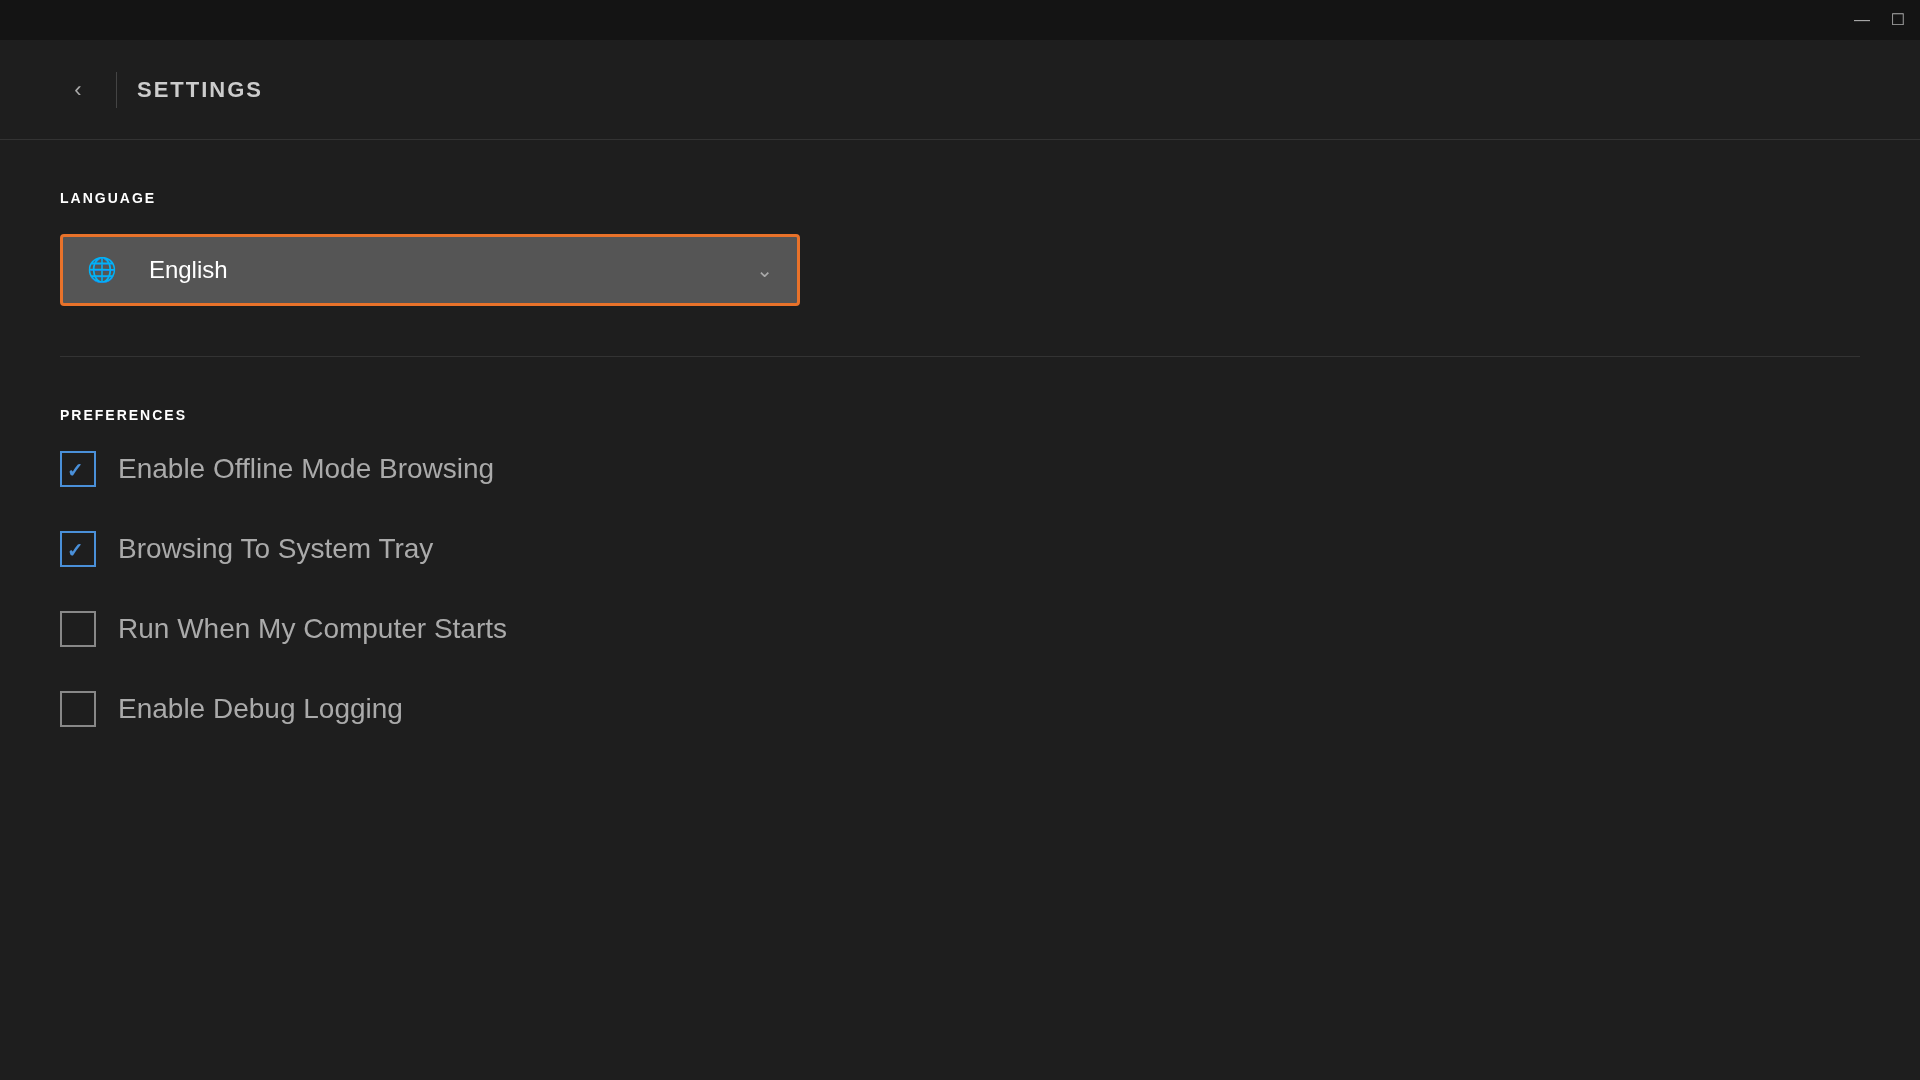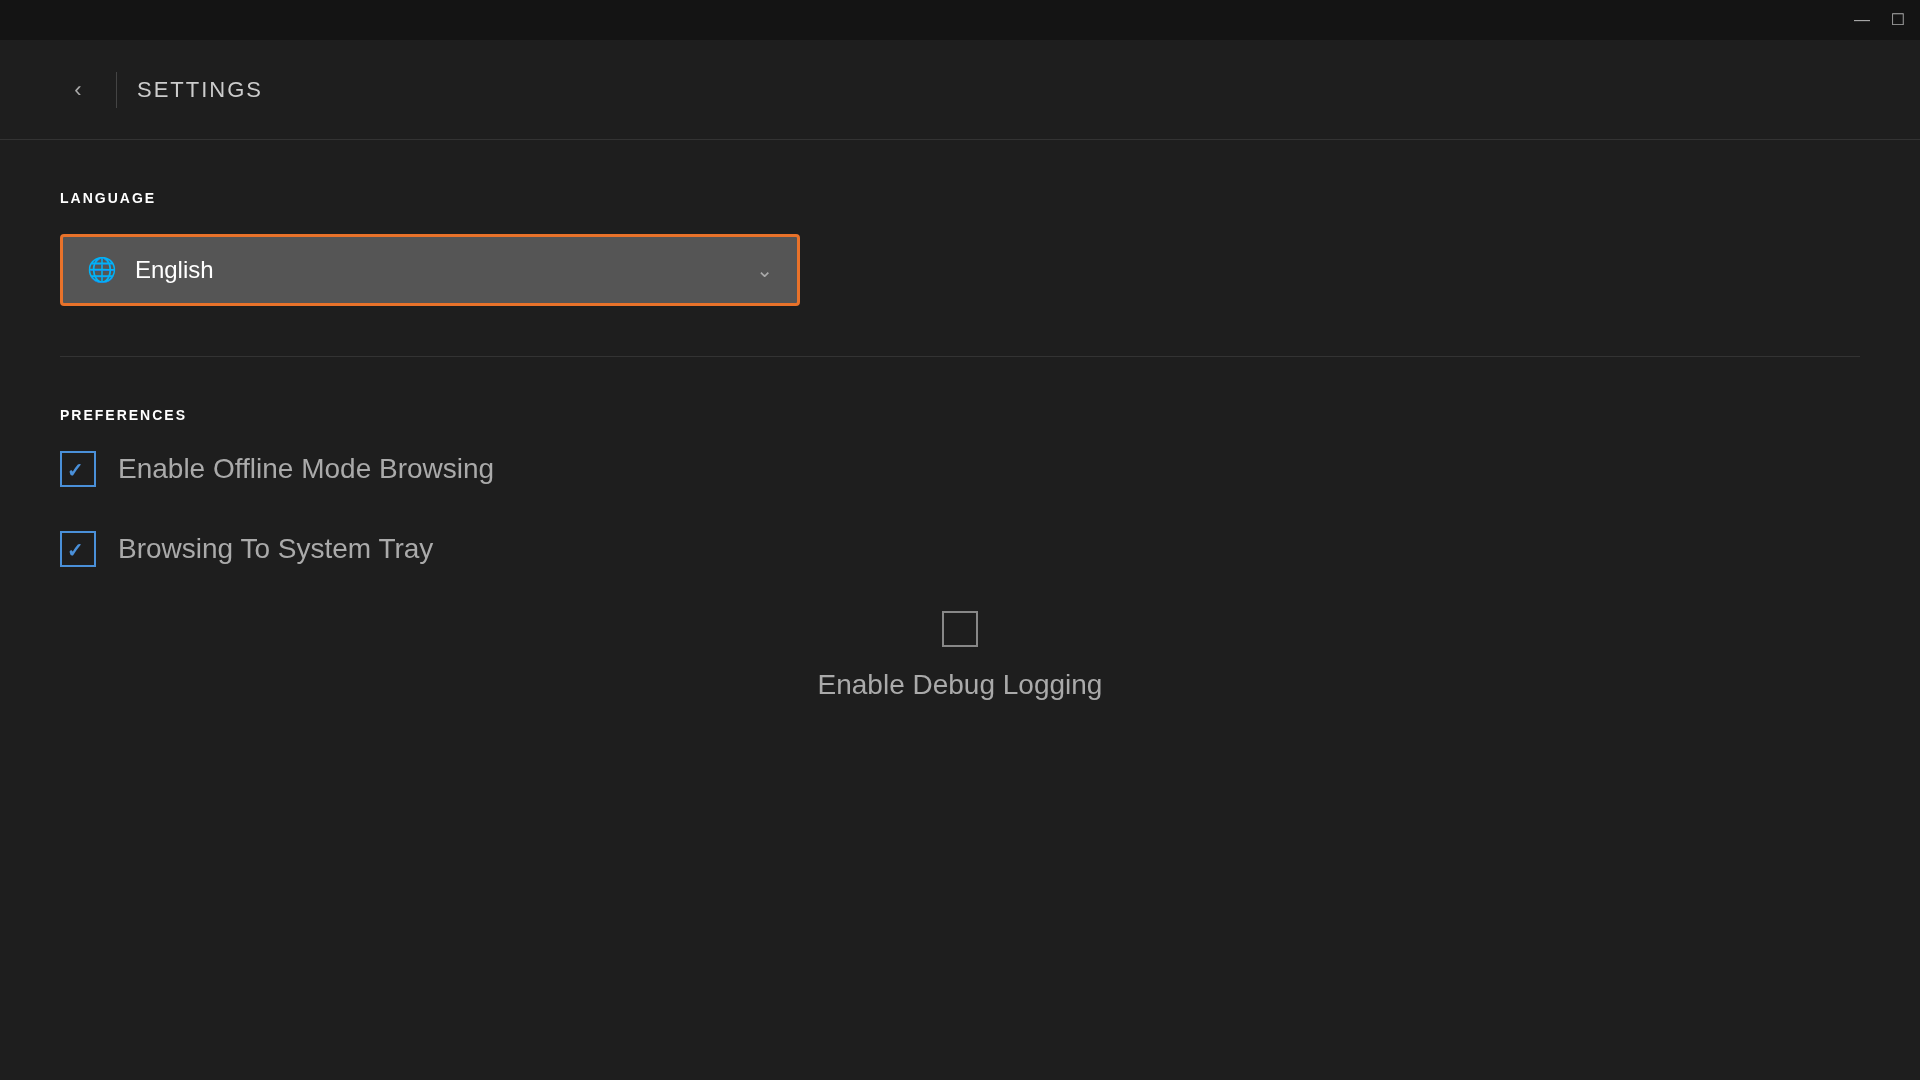--- a/index.html
+++ b/index.html
@@ -65,21 +65,21 @@
     }
 
     .header-divider {
       width: 1px;
       height: 36px;
       background-color: #444444;
     }
 
     .header-title {
       font-size: 22px;
-      font-weight: 400;
+      font-weight: 700;
       letter-spacing: 2px;
       color: #cccccc;
       text-transform: uppercase;
     }
 
     
     .content {
       padding: 50px 60px;
     }
 
@@ -116,20 +116,21 @@
 
     .globe-icon {
       font-size: 24px;
       color: #ffffff;
     }
 
     .language-text {
       font-size: 24px;
       color: #ffffff;
       font-weight: 400;
+      margin-left: 14px;
     }
 
     .chevron-icon {
       font-size: 20px;
       color: #aaaaaa;
     }
 
     
     .separator {
       width: 100%;
@@ -146,21 +147,20 @@
     .checkbox-item {
       display: flex;
       align-items: center;
       gap: 22px;
       margin-bottom: 44px;
       cursor: pointer;
     }
 
     .checkbox-item:last-child {
       margin-bottom: 16px;
-      flex-direction: column;
     }
 
     .checkbox {
       width: 36px;
       height: 36px;
       border: 2px solid #888888;
       background-color: transparent;
       display: flex;
       align-items: center;
       justify-content: center;
@@ -232,22 +232,27 @@
       <span class="checkbox-label">Enable Offline Mode Browsing</span>
     </div>
 
     <div class="checkbox-item">
       <div class="checkbox checked">
         <span class="checkbox-checkmark">✓</span>
       </div>
       <span class="checkbox-label">Browsing To System Tray</span>
     </div>
 
-
     <div class="checkbox-item">
       <div class="checkbox">
       </div>
+      <span class="checkbox-label">Run When My Computer Starts</span>
+    </div>
+
+    <div class="checkbox-item">
+      <div class="checkbox">
+      </div>
       <span class="checkbox-label">Enable Debug Logging</span>
     </div>
 
   </div>
 
 </div>
 
 </body></html>

